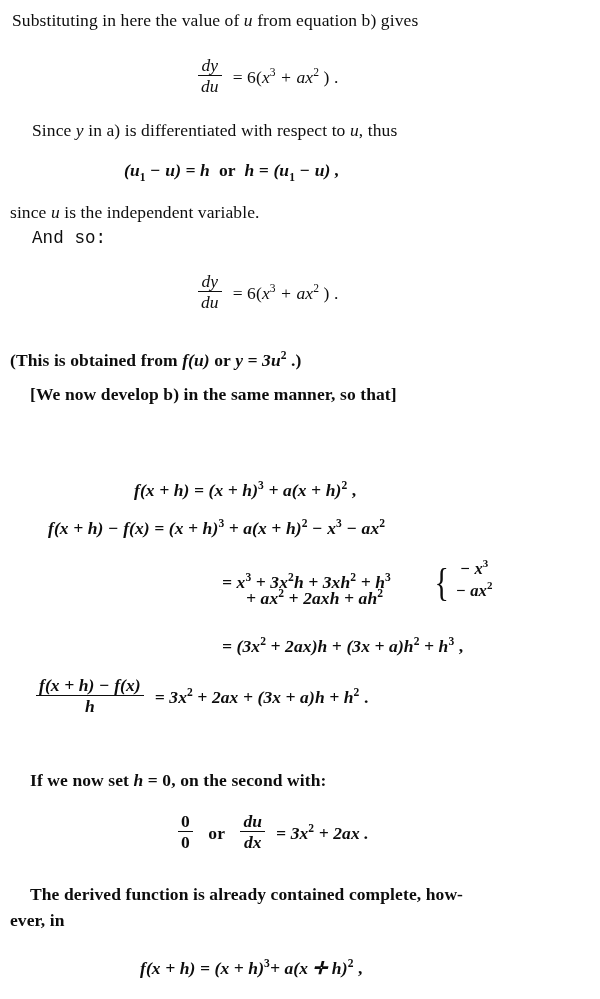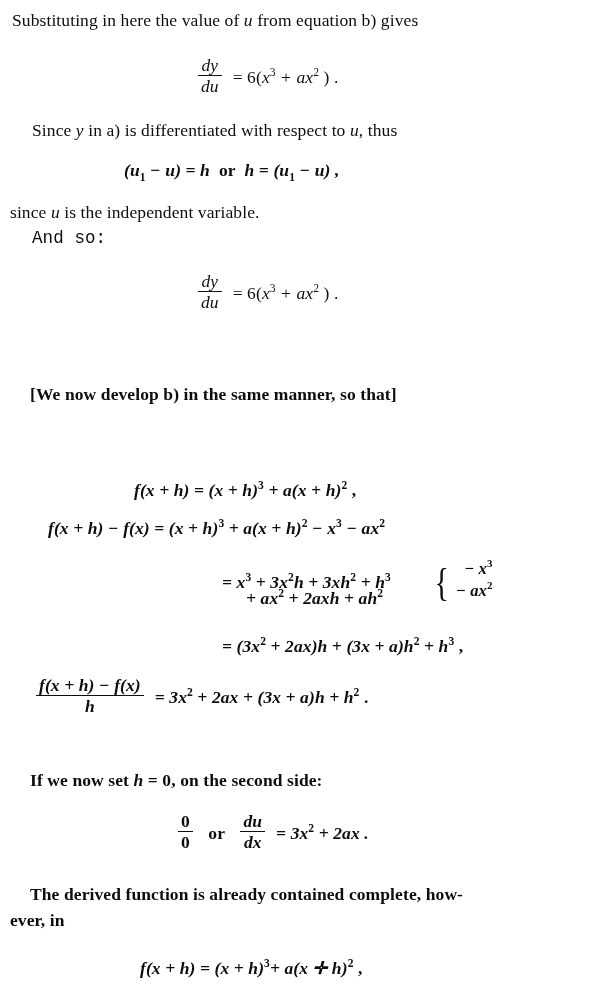--- a/index.html
+++ b/index.html
@@ -62,21 +62,21 @@
     font-size: 40px;
     line-height: 0.55;
     vertical-align: -0.30em;
     transform: scaleX(0.75);
     font-family: "Liberation Serif", serif;
     font-weight: 300;
   }
   .stack {
     display: inline-block;
     vertical-align: middle;
-    text-align: right;
+    text-align: center;
     line-height: 1.30;
     font-size: 0.95em;
   }
 </style>
 </head>
 <body>
 
 <div class="page">
 
   <div class="line" style="left:12px; top:10px;">
@@ -108,20 +108,23 @@
   </div>
 
   <div class="line" style="left:196px; top:272px;">
     <span class="frac">
       <span class="num">dy</span>
       <span class="den">du</span>
     </span>
     &nbsp;<span>= 6(</span><i class="v">x</i><sup>3</sup><i class="v"> + a</i><i class="v">x</i><sup>2</sup><span> ) .</span>
   </div>
 
+  <div class="line" style="left:10px; top:350px; font-weight:bold;">
+    <span>(This is obtained from </span><i class="v">f</i><i class="v">(u)</i><span> or </span><i class="v">y</i><i class="v"> = 3u</i><sup>2</sup><span> .)</span>
+  </div>
 
   <div class="line" style="left:30px; top:384px; font-weight:bold;">
     <span>[We now develop b) in the same manner, so that]</span>
   </div>
 
 
   <div class="line" style="left:134px; top:480px; font-weight:bold;">
     <i class="v">f(x + h)</i><i class="v"> = (x + h)</i><sup>3</sup><i class="v"> + a(x + h)</i><sup>2</sup><span> ,</span>
   </div>
 
@@ -151,21 +154,21 @@
 
   <div class="line" style="left:34px; top:676px; font-weight:bold;">
     <span class="frac wide">
       <span class="num" style="font-style:italic;">f(x + h) − f(x)</span>
       <span class="den" style="font-style:italic;">h</span>
     </span>
     &nbsp;<i class="v">= 3x</i><sup>2</sup><i class="v"> + 2ax + (3x + a)h + h</i><sup>2</sup><span> .</span>
   </div>
 
   <div class="line" style="left:30px; top:770px; font-weight:bold;">
-    <span>If we now set </span><i class="v">h</i><span> = 0, on the second side:</span>
+    <span>If we now set </span><i class="v">h</i><span> = 0, on the second with:</span>
   </div>
 
   <div class="line" style="left:176px; top:812px; font-weight:bold;">
     <span class="frac wide">
       <span class="num" style="font-style:normal;">0</span>
       <span class="den" style="font-style:normal;">0</span>
     </span>
     &nbsp;&nbsp;<span>or</span>&nbsp;&nbsp;
     <span class="frac">
       <span class="num">du</span>

